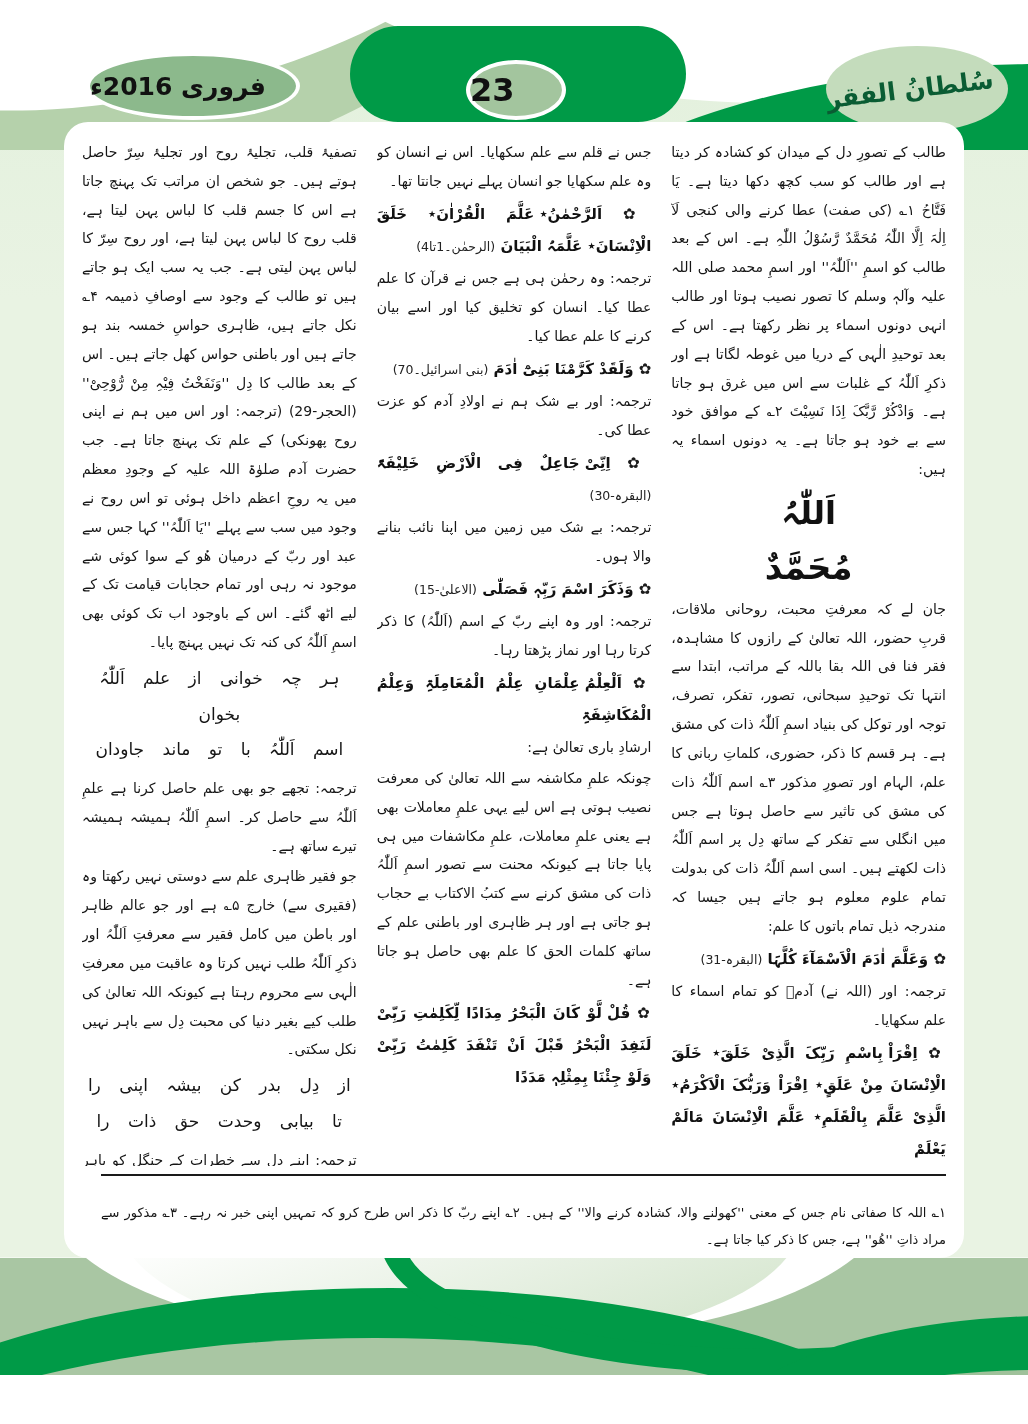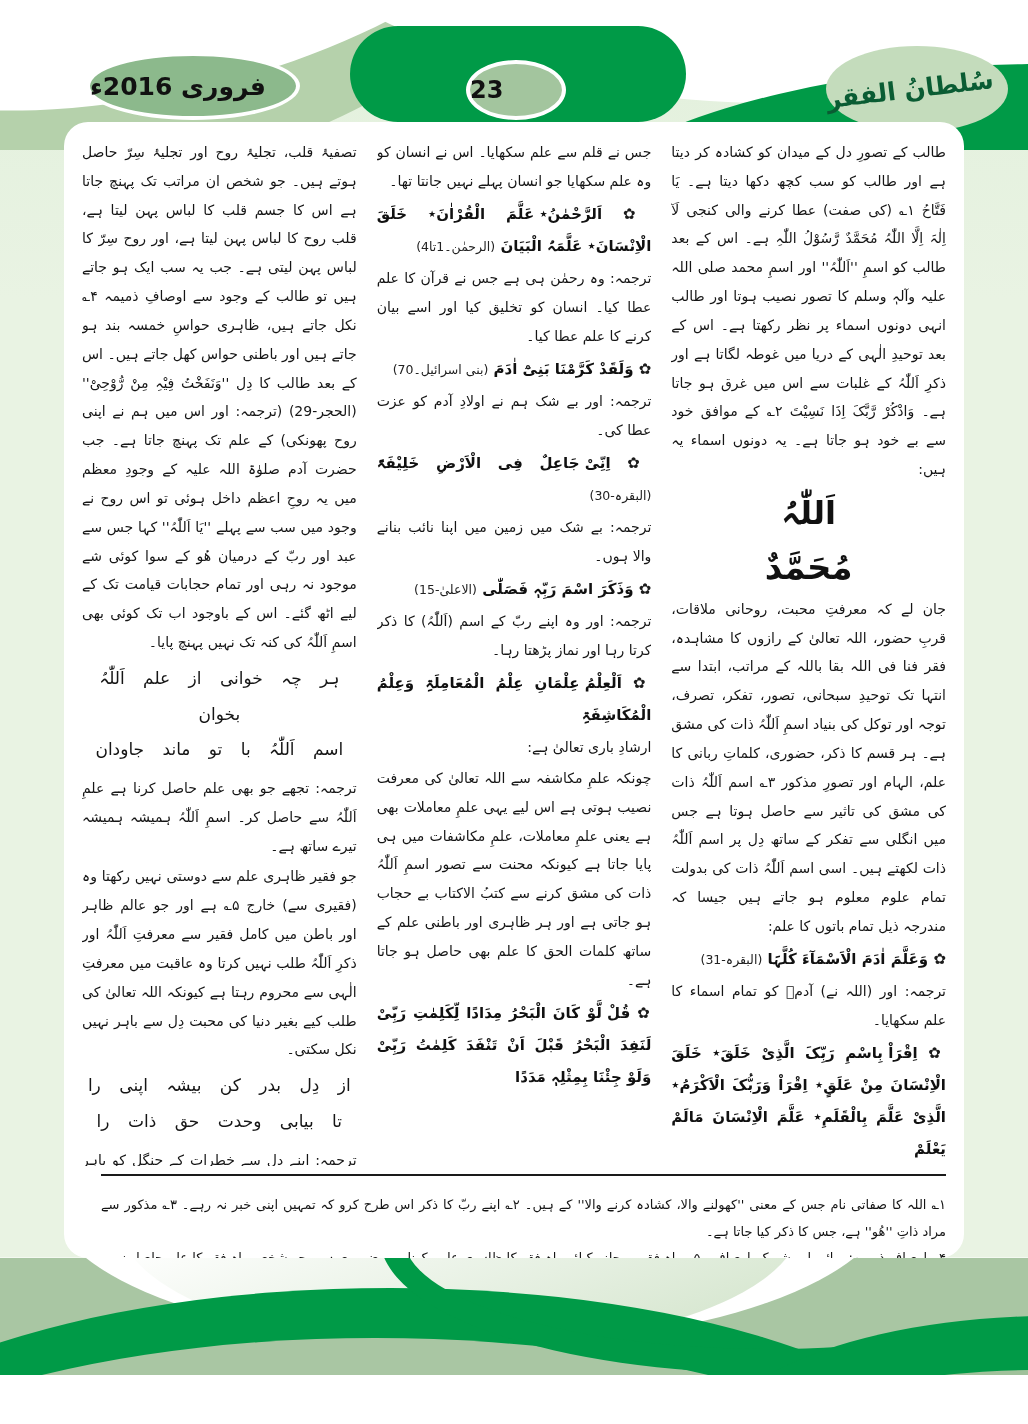--- a/index.html
+++ b/index.html
@@ -18,21 +18,21 @@
   .header { position:absolute; left:0; top:0; width:1028px; height:150px; overflow:hidden; }
   .h-pale-deep { left:-150px; top:-70px; width:640px; height:240px; background:#b5d1ab; transform:rotate(-14deg); }
   .h-white1 { left:-240px; top:-235px; width:780px; height:330px; background:#ffffff; transform:rotate(-12deg); }
   .h-white2 { left:230px; top:-330px; width:950px; height:430px; background:#ffffff; transform:rotate(5deg); }
   .h-dark-swoosh { left:590px; top:72px; width:640px; height:170px; background:#009a47; transform:rotate(-7deg); }
   .h-dark-blob { position:absolute; left:350px; top:26px; width:336px; height:96px; background:#009a47; border-radius:52px; }
   .badge { position:absolute; display:flex; align-items:center; justify-content:flex-start; border-radius:50%; }
   .date-badge { left:86px; top:52px; width:214px; height:68px; background:#8cb98c; border:4px solid #ffffff; }
   .date-badge span { font-size:25px; font-weight:bold; color:#111; }
   .page-badge { left:466px; top:60px; width:100px; height:60px; background:#a3c59e; border:4px solid #ffffff; }
-  .page-badge span { font-size:24px; font-weight:bold; color:#111; }
+  .page-badge span { font-size:32px; font-weight:bold; color:#111; }
   .masthead-badge { left:826px; top:46px; width:182px; height:86px; background:#c4dcbc; }
   .masthead-badge span { font-size:25px; font-weight:bold; color:#0a5c33; transform:rotate(-7deg); }
 
   
   .content {
     position:absolute; left:64px; top:122px; width:900px; height:1136px;
     background:#ffffff; border-radius:24px;
     padding:16px 18px 8px;
     direction:rtl;
   }
@@ -43,21 +43,21 @@
     text-align:justify; margin-bottom:2px;
   }
   .verse { font-size:15px; font-weight:bold; color:#111; line-height:2.15; text-align:justify; margin-bottom:2px; }
   .verse .ref { font-weight:normal; font-size:12.5px; color:#222; white-space:nowrap; }
   .rosette { font-size:15px; color:#1c1c1c; letter-spacing:0; }
   .poetry { margin:4px 0 6px; }
   .poetry div { text-align:center; word-spacing:13px; font-size:17px; line-height:2.1; color:#151515; }
   .big-name { text-align:center; font-weight:bold; color:#111; }
   .allah { font-size:32px; line-height:1.7; }
   .muhammad { font-size:34px; line-height:1.6; }
-  .fnote { border-top:2px solid #1a1a1a; margin-top:8px; padding-top:16px;margin-left:19px; }
+  .fnote { border-top:2px solid #1a1a1a; margin-top:8px; padding-top:24px;margin-left:19px; }
   .fnote p { font-size:13px; line-height:2.05; text-align:justify; color:#151515; }
 
   
   .band { position:absolute; left:0; top:1258px; width:1028px; height:117px; overflow:hidden; background:#a9c6a3; }
   .b-white { left:50px; top:-208px; width:840px; height:296px; background:#ffffff; }
   .b-palegrad { left:120px; top:-160px; width:680px; height:250px; background:linear-gradient(160deg,#ffffff 30%,#cfe2c7); }
   .b-dark1 { left:-190px; top:30px; width:1160px; height:420px; background:#009a47; }
   .b-dark1cut { left:-225px; top:80px; width:1200px; height:440px; background:#a9c6a3; }
   .b-ringTR { position:absolute; left:380px; top:-155px; width:780px; height:270px; border-radius:50%; border:24px solid #009a47; }
   .b-darkBR { left:690px; top:58px; width:720px; height:310px; background:#009a47; }

